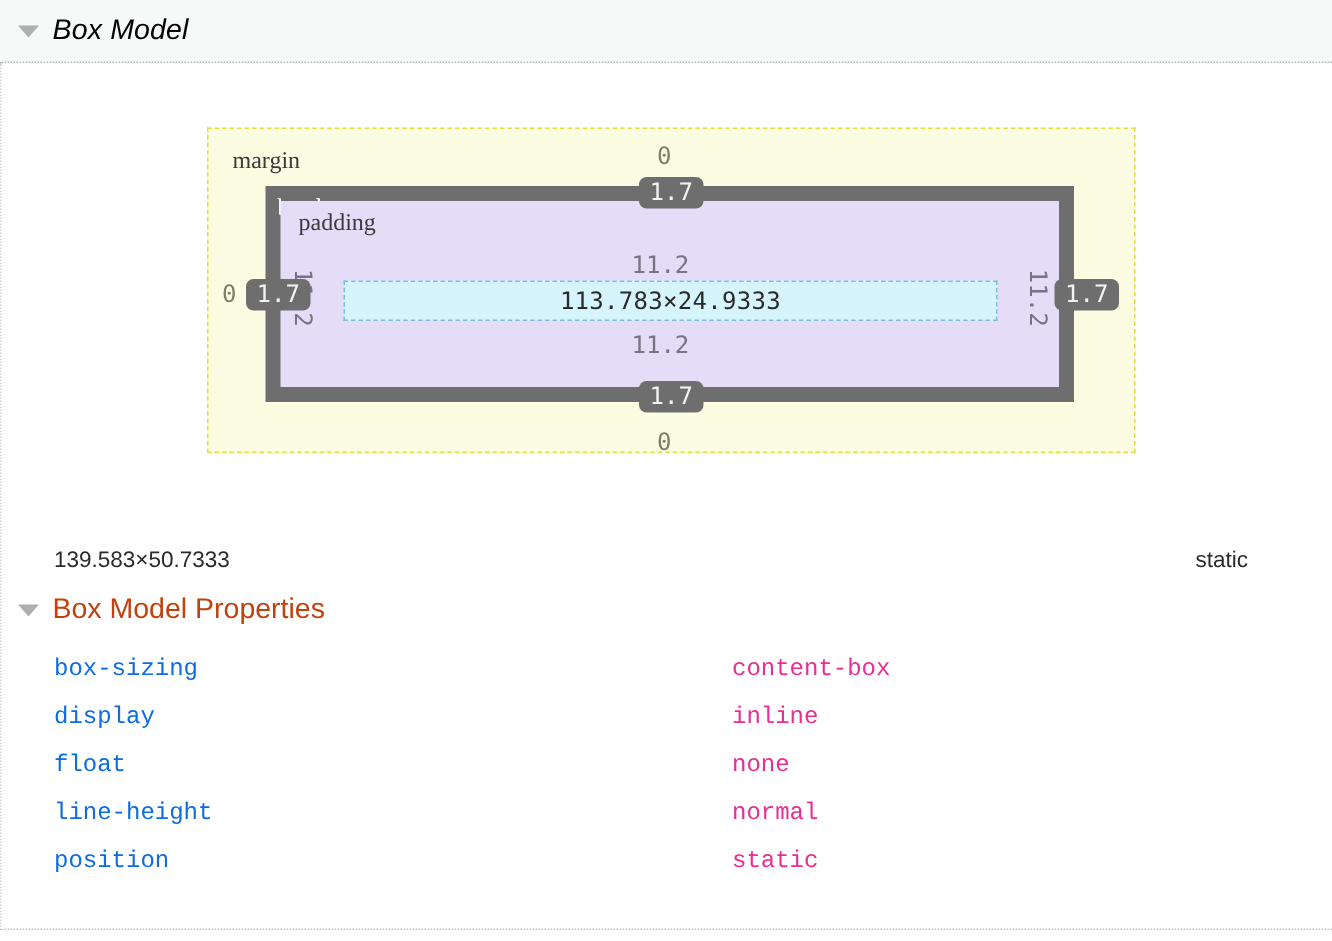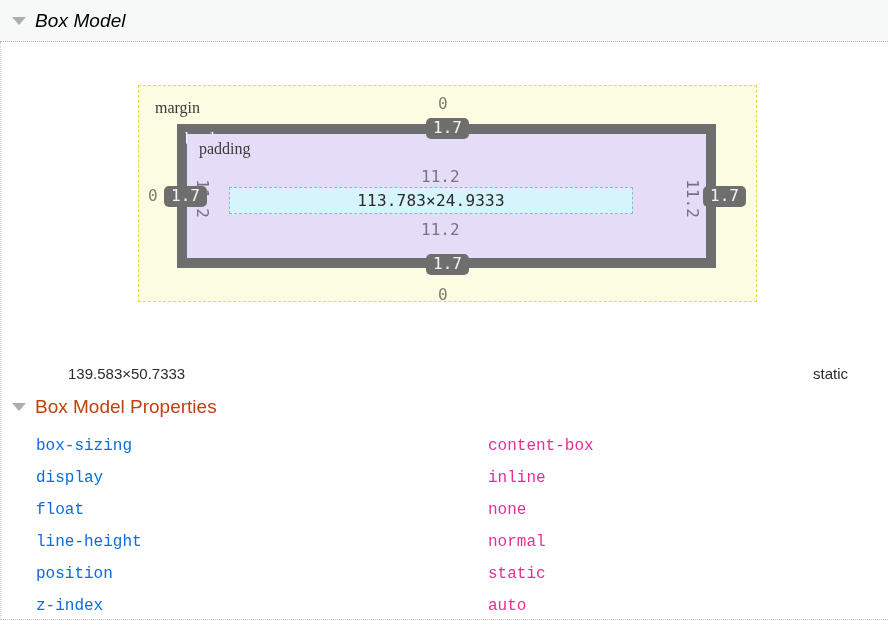--- a/index.html
+++ b/index.html
@@ -58,21 +58,21 @@
   .padding-box{
     position:absolute;
     left:10px;top:10px;
     right:10px;bottom:10px;
     background:#e5dcf8;
     box-sizing:border-box;
   }
   .content-box{
     position:absolute;
     left:42px;top:53px;
-    width:404px;height:27px;
+    width:436px;height:27px;
     background:#d6f4fb;
     border:1px dashed #7fbcd8;
     box-sizing:border-box;
     display:flex;align-items:center;justify-content:center;
   }
 
   .mono{font-family:"DejaVu Sans Mono","Liberation Mono",monospace;}
 
   .region-label{
     position:absolute;
@@ -122,25 +122,24 @@
 
   
   .summary{
     position:absolute;
     left:0;right:0;
     top:358px;
     height:30px;
     display:flex;
     align-items:center;
     justify-content:space-between;
-    padding:0 40px 0 36px;
+    padding:0 56px 0 36px;
     box-sizing:border-box;
     font-size:15px;
     color:#2b2b2b;
-    margin-left:32px;
   }
 
   
   .props-header{
     position:absolute;
     left:12px;top:396px;
     display:flex;align-items:center;
   }
   .props-title{font-size:19px;color:#c2410c;}
 
@@ -251,21 +250,17 @@
       <span class="prop-value">none</span>
     </div>
     <div class="prop-row">
       <span class="prop-name">line-height</span>
       <span class="prop-value">normal</span>
     </div>
     <div class="prop-row">
       <span class="prop-name">position</span>
       <span class="prop-value">static</span>
     </div>
-    <div class="prop-row">
-      <span class="prop-name">z-index</span>
-      <span class="prop-value">auto</span>
-    </div>
   </div>
 
   <div class="bottom-rule"></div>
 
 </div>
 
 </body></html>

